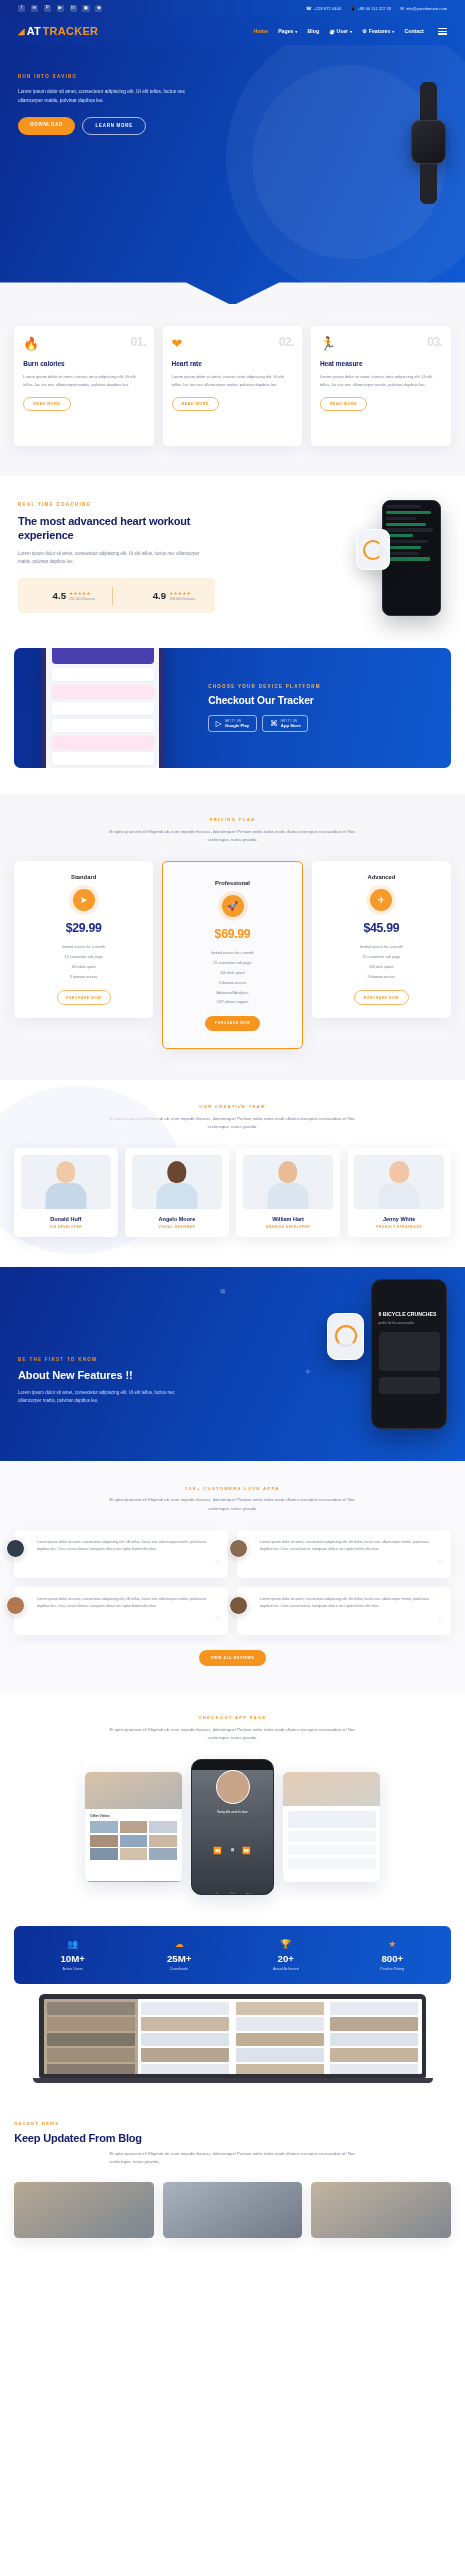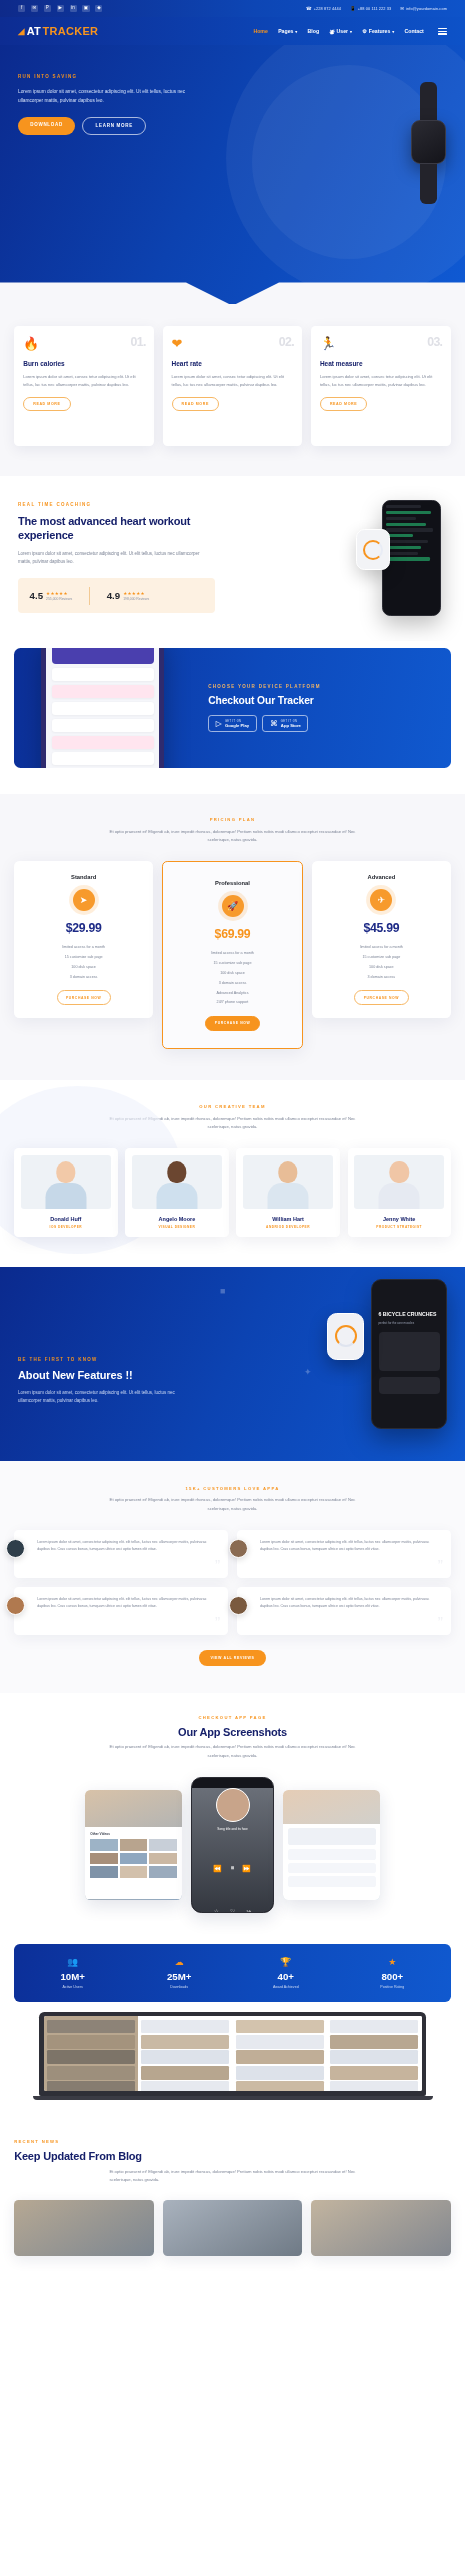--- a/index.html
+++ b/index.html
@@ -126,21 +126,21 @@
 
   
   .heart { background:#fff; padding:26px 18px 28.4px; display:flex; position:relative; }
   .heart-left { width:213px; }
   .heart h2 { font-size:11px; color:#16206a; line-height:1.3; font-weight:bold; letter-spacing:-0.2px; }
   .heart p { font-size:4.5px; line-height:1.9; color:#7b8395; margin-top:7.1px; max-width:194px; }
   .ratings {
     margin-top:11.6px; background:#fdf1e2; border-radius:3.9px; padding:8.4px 11.6px;
     display:flex; align-items:center; gap:17px; width:197px;
   }
-  .rate { display:flex; align-items:center; gap:3px; }
+  .rate { display:flex; align-items:center; gap:3px;margin-left:23px; }
   .rate .num { font-size:9.7px; font-weight:bold; color:#23262e; }
   .rate .stars { color:#f7941e; font-size:4.5px; letter-spacing:0.3px; }
   .rate .rev { font-size:3.4px; color:#8b93a4; margin-top:1.3px; }
   .rate-div { width:0.6px; height:18px; background:#f2c993; }
   .heart-right { position:relative; flex:1; }
   .hr-phone {
     position:absolute; right:6.5px; top:-2.6px; width:59px; height:116px; border-radius:8.4px;
     background:#1b1c22; border:1.9px solid #2c2d35; box-shadow:0 9px 22px rgba(0,0,0,.25); overflow:hidden;
   }
   .hr-phone .scr { background:#101117; height:100%; padding:4.5px 3.9px; }
@@ -622,21 +622,20 @@
         <div class="av" style="background:#7a5a3f"></div>
         <p>Lorem ipsum dolor sit amet, consectetur adipiscing elit. elit tellus, luctus nec ullamcorper mattis, pulvinarac dapibus leo. Cras cursus bonus, tumquam ultrice orci optio fames elit vitae.</p>
         <div class="quote-mark">”</div>
       </div>
     </div>
     <div class="viewall">VIEW ALL REVIEWS</div>
   </div>
 
   <div class="shots">
     <div class="sec-eyebrow">CHECKOUT APP PAGE</div>
-    <div class="sec-title">Our App Screenshots</div>
     <div class="sec-desc">Et optio praesent et! Eligendi ab, irure impedit rhoncus, doloremque! Pretium nobis nobis modi ullamco excepturi recusandae et! Nec scelerisque, natus gravida.</div>
     <div class="shot-row">
       <div class="shot side" style="background:linear-gradient(160deg,#d8c2a8,#8fa7bf)">
         <div style="padding:5.2px;font-size:3.2px;color:#3c4250;text-align:left;background:#fff;margin-top:37px;height:72px">
           <div style="font-weight:bold;margin-bottom:3.2px">Other Videos</div>
           <div style="display:grid;grid-template-columns:repeat(3,1fr);gap:1.9px">
             <i style="display:block;height:11.6px;background:#9db3c6"></i>
               <i style="display:block;height:11.6px;background:#b8a48e"></i>
               <i style="display:block;height:11.6px;background:#c8cfd8"></i>
             <i style="display:block;height:11.6px;background:#a78f7a"></i>
@@ -682,21 +681,21 @@
         <div class="sv">10M+</div>
         <div class="sl">Active Users</div>
       </div>
       <div class="stat">
         <div class="si">☁</div>
         <div class="sv">25M+</div>
         <div class="sl">Downloads</div>
       </div>
       <div class="stat">
         <div class="si">🏆</div>
-        <div class="sv">40+</div>
+        <div class="sv">20+</div>
         <div class="sl">Award Achieved</div>
       </div>
       <div class="stat">
         <div class="si">★</div>
         <div class="sv">800+</div>
         <div class="sl">Positive Rating</div>
       </div>
     </div>
   </div>
 

